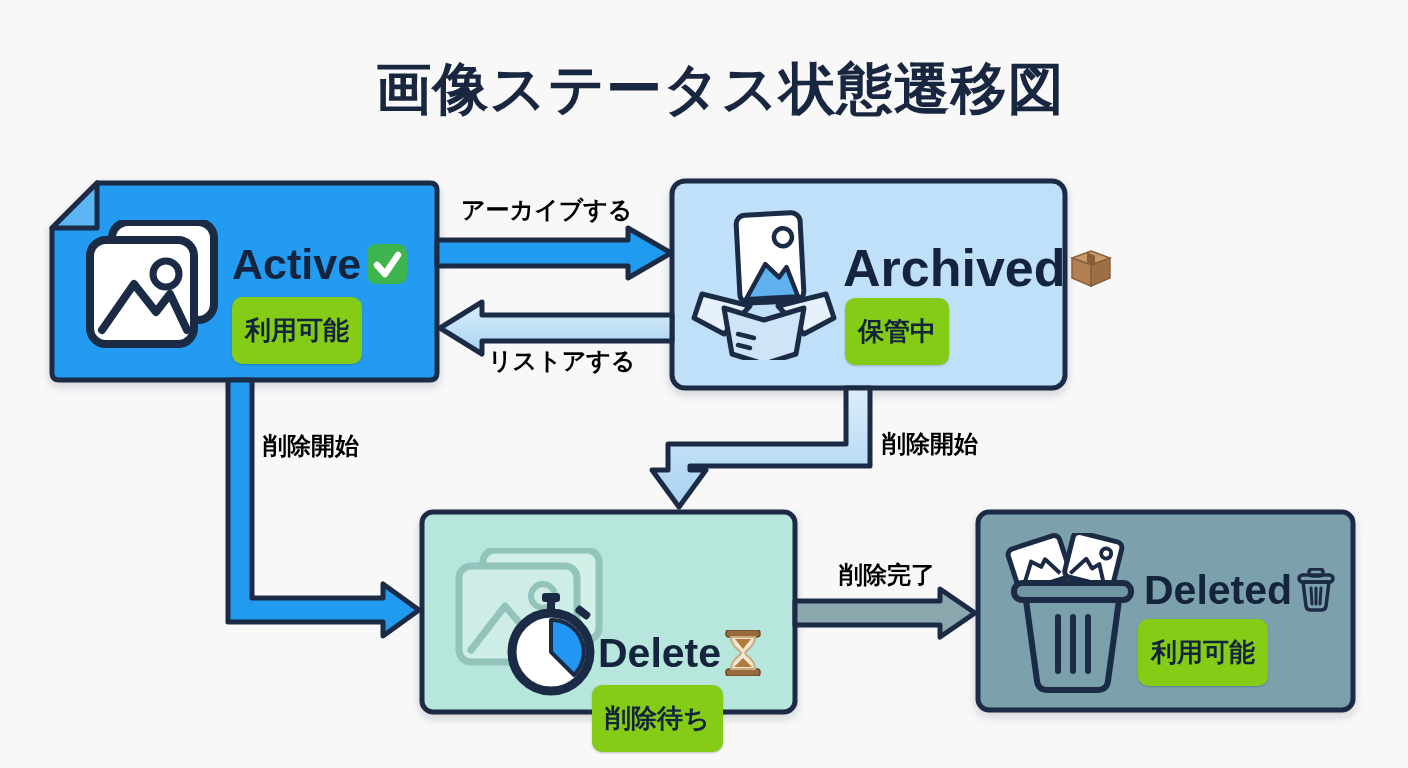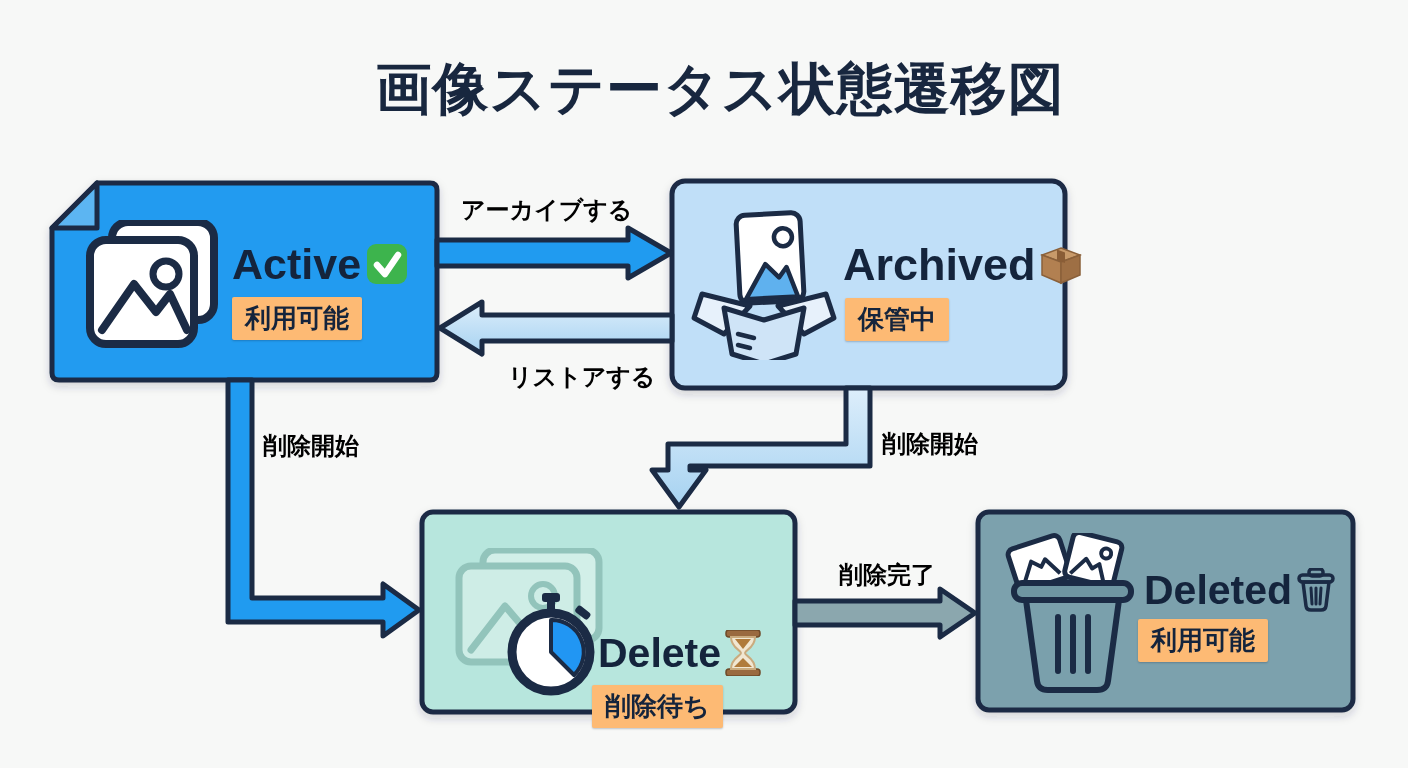--- a/index.html
+++ b/index.html
@@ -21,44 +21,44 @@
     margin:16px;
   }
   #shape-layer{position:absolute;top:0;left:0;}
   .state-name{
     position:absolute;
     display:flex;align-items:center;gap:4px;
     font-weight:800;color:#14243c;
     line-height:1.0;white-space:nowrap;
   }
   .name-active{left:232px;top:242px;font-size:43px;}
-  .name-archived{left:843px;top:242px;font-size:45px;}
+  .name-archived{left:843px;top:242px;font-size:52px;}
   .name-pending1{left:598px;top:545px;font-size:41px;}
   .name-pending2{left:598px;top:594px;font-size:41px;margin-top:36px;}
   .name-deleted{left:1144px;top:568px;font-size:41px;}
   .pill{
     position:absolute;
-    background:#fdba74;
-    border-radius:2px;
-    padding:4px 13px;
+    background:#84cc16;
+    border-radius:10px;
+    padding:16px 13px;
     font-size:26px;font-weight:700;
     color:#14243c;white-space:nowrap;
     box-shadow:0 1px 2px rgba(20,36,60,.25);
   }
   .pill-active{left:232px;top:297px;}
   .pill-archived{left:845px;top:298px;}
   .pill-pending{left:592px;top:640px;margin-top:45px;}
   .pill-deleted{left:1138px;top:619px;}
   .edge-label{
     position:absolute;
     font-size:24px;font-weight:700;
     color:#000000;white-space:nowrap;
   }
   .lbl-archive{left:461px;top:194px;}
-  .lbl-restore{left:508px;top:345px;margin-top:16px;}
+  .lbl-restore{left:488px;top:345px;}
   .lbl-del-start-left{left:263px;top:430px;}
   .lbl-del-start-right{left:882px;top:428px;}
   .lbl-del-done{left:818px;top:559px;margin-left:21px;}
   .icon-wrap{position:absolute;}
   svg{display:block;}
   .inline-emoji{flex:0 0 auto;}
 </style>
 </head>
 <body>
 

